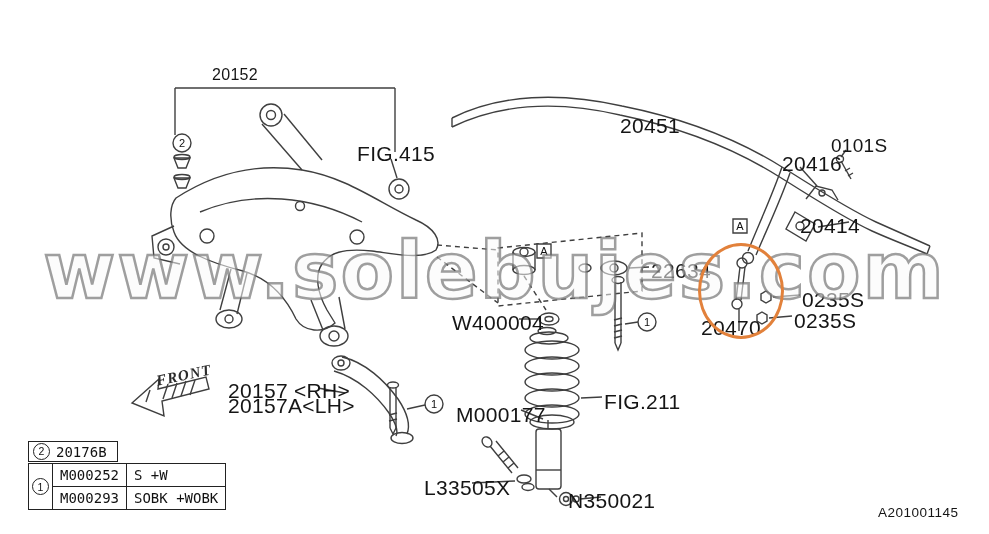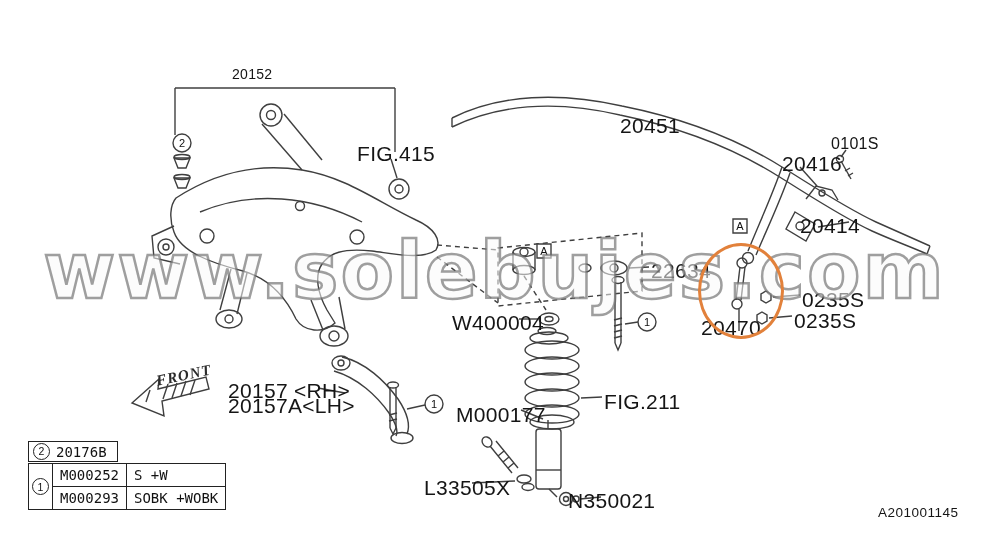--- a/index.html
+++ b/index.html
@@ -1,22 +1,22 @@
 <!DOCTYPE html>
 <html style="--accent: #E2813B;"><head>
 <meta charset="utf-8">
 <style>
   html,body{margin:0;padding:0;background:#ffffff;}
   .stage{position:relative;width:989px;height:534px;background:#fff;overflow:hidden;
          font-family:"Liberation Sans",sans-serif;}
   svg.art{position:absolute;left:0;top:0;}
   svg.art *{vector-effect:non-scaling-stroke;}
   .lbl{position:absolute;font-size:21px;color:#151515;white-space:nowrap;letter-spacing:.3px;z-index:2;}
-  .lbl.small{font-size:16px;}
-  .lbl.big{font-size:14px;margin-left:20px;}
+  .lbl.small{font-size:19px;}
+  .lbl.big{font-size:16px;}
   .watermark{position:absolute;left:0;top:196px;width:100%;text-align:center;z-index:4;
              font-family:"DejaVu Sans",sans-serif;font-weight:bold;font-size:78px;line-height:1;
              letter-spacing:2px;color:rgba(250,250,250,.55);
              -webkit-text-stroke:2.5px rgba(108,108,108,.65);pointer-events:none;margin-top:36px;}
   .highlight-circle{position:absolute;left:698px;top:243px;width:80px;height:90px;z-index:5;
              border:3.5px solid var(--accent,#E2813B);border-radius:50%;}
   .front-label{position:absolute;left:156px;top:367px;z-index:2;font-family:"Liberation Serif",serif;
              font-style:italic;font-weight:bold;font-size:15px;letter-spacing:1px;color:#2b2b2b;
              transform:rotate(-12deg);}
   .legend-box{position:absolute;left:28px;top:441px;z-index:3;background:#fff;

